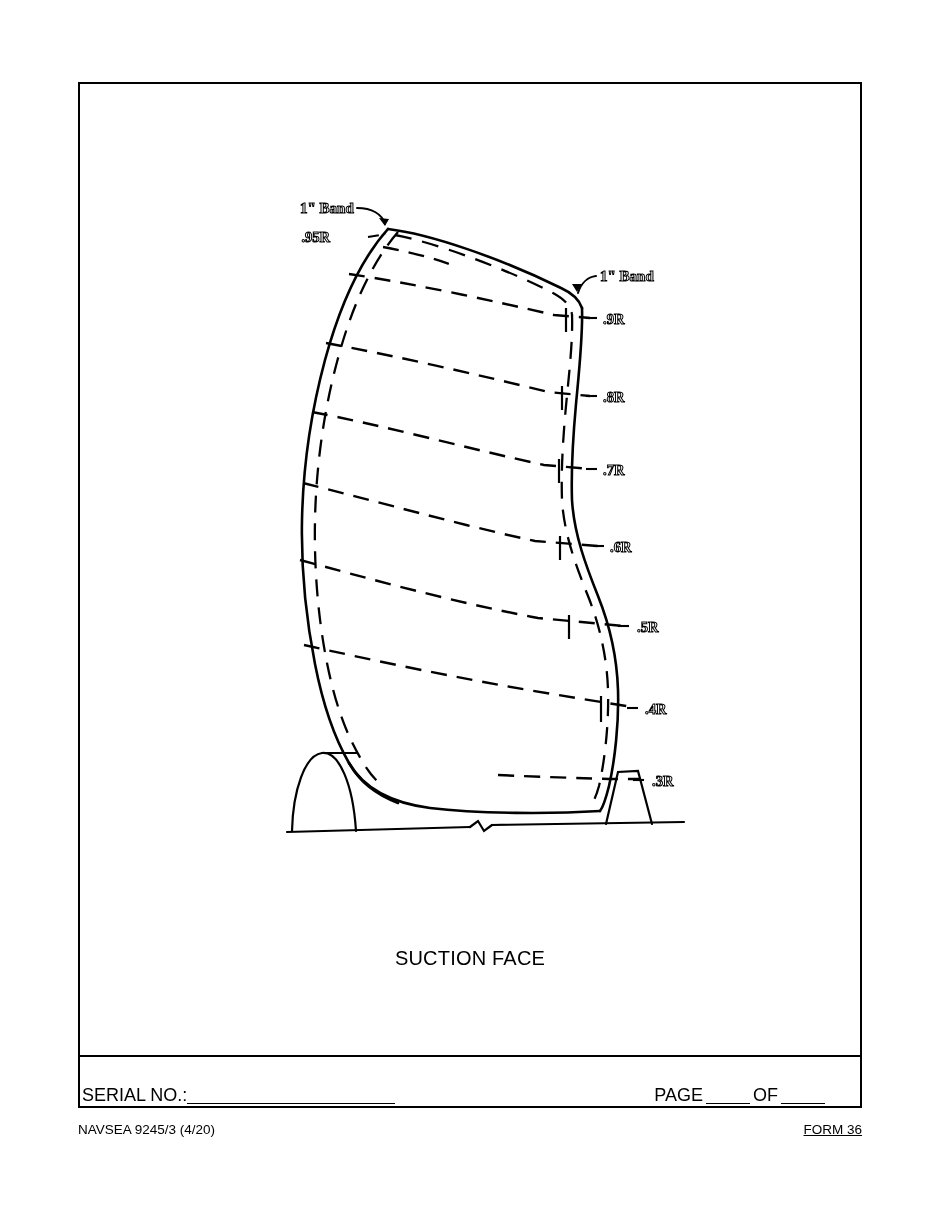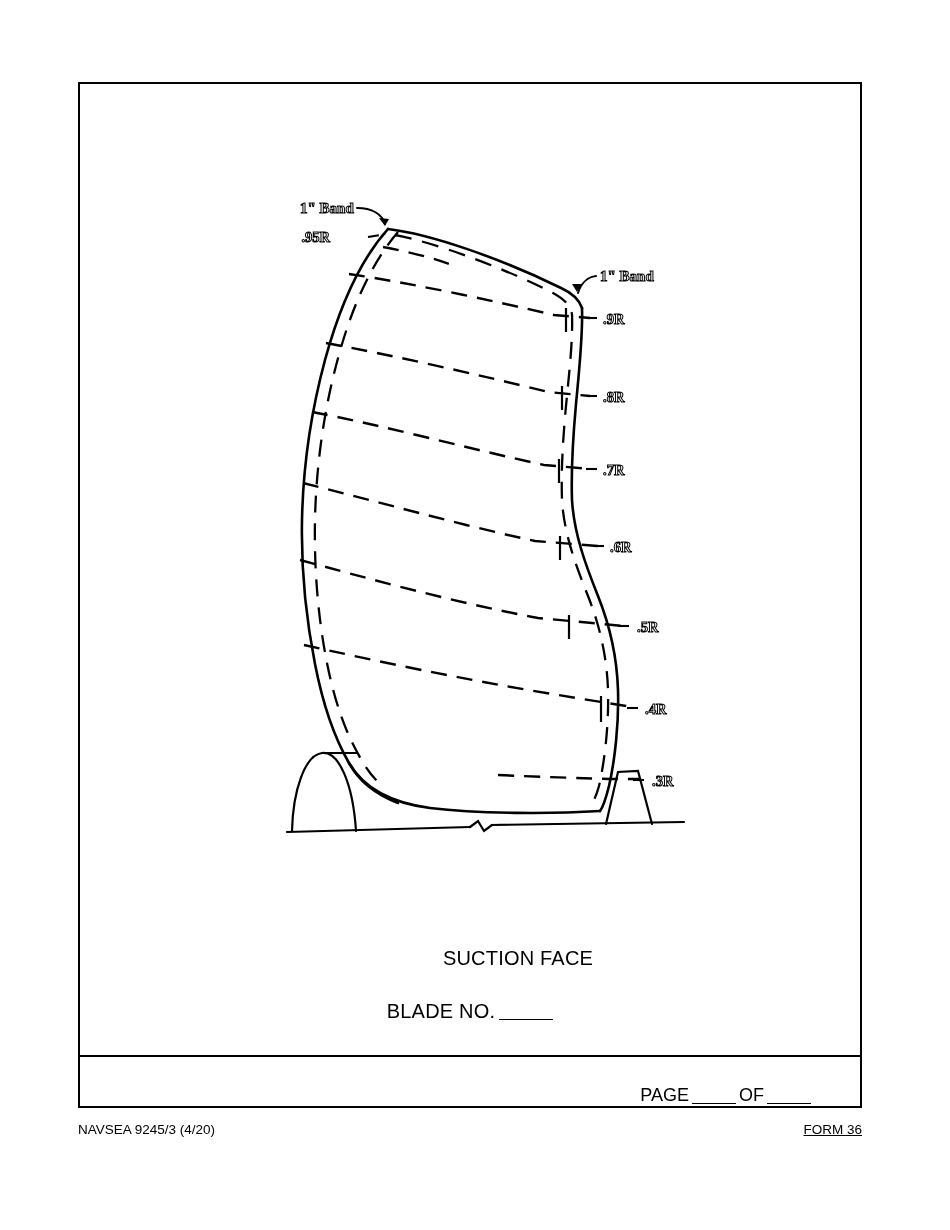--- a/index.html
+++ b/index.html
@@ -19,31 +19,31 @@
     position:absolute;left:78px;top:1055px;width:784px;height:0;
     border-top:2.5px solid #000;
   }
   .drawing{position:absolute;left:78px;top:82px;width:784px;height:980px;}
   .drawing svg{display:block;}
 
   .caption{
     position:absolute;text-align:center;width:784px;left:78px;
     font-size:20px;letter-spacing:.2px;
   }
-  #suction-face{top:947px;padding-left:48px;}
+  #suction-face{top:947px;}
   #blade-no{top:999px;}
   .ul{display:inline-block;border-bottom:1.6px solid #000;width:54px;height:1em;vertical-align:-2px;margin-left:4px;}
 
   .serial-row{
     position:absolute;left:82px;top:1085px;width:778px;height:24px;
     font-size:18px;
   }
   .serial-left{position:absolute;left:0;top:0;white-space:nowrap;}
   .serial-ul{display:inline-block;border-bottom:1.6px solid #000;width:208px;height:1em;vertical-align:-3px;}
-  .serial-right{position:absolute;right:46px;top:0;white-space:nowrap;margin-left:43px;}
+  .serial-right{position:absolute;right:32px;top:0;white-space:nowrap;margin-left:43px;}
   .page-ul{display:inline-block;border-bottom:1.6px solid #000;width:44px;height:1em;vertical-align:-3px;margin:0 3px;}
 
   .footer{position:absolute;top:1122px;font-size:13.5px;}
   #navsea-code{left:78px;text-align:right;}
   #form-code{right:88px;text-decoration:underline;}
 
   
   .lbl{font-family:"Liberation Serif", serif;font-weight:bold;font-size:15px;}
   .lblsm{font-family:"Liberation Serif", serif;font-weight:bold;font-size:14.5px;}
 </style>
@@ -175,24 +175,22 @@
         <text class="lblsm" x="637" y="632">.5R</text>
         <text class="lblsm" x="645" y="714">.4R</text>
         <text class="lblsm" x="652" y="786">.3R</text>
 
       </g>
     </svg>
   </div>
 
   <div class="caption" id="suction-face">SUCTION FACE</div>
 
-  <div class="caption" id="blade-no">
-    <span>BLADE NO.</span><span class="ul"></span>
-  </div>
 
   <div class="serial-row">
+    <span class="serial-left"><span>SERIAL NO.:</span><span class="serial-ul"></span></span>
     <span class="serial-right"><span>PAGE</span><span class="page-ul"></span><span>OF</span><span class="page-ul"></span></span>
   </div>
 
   <div class="footer" id="navsea-code">NAVSEA 9245/3 (4/20)</div>
   <div class="footer" id="form-code">FORM 36</div>
 
 </div>
 
 </body></html>

